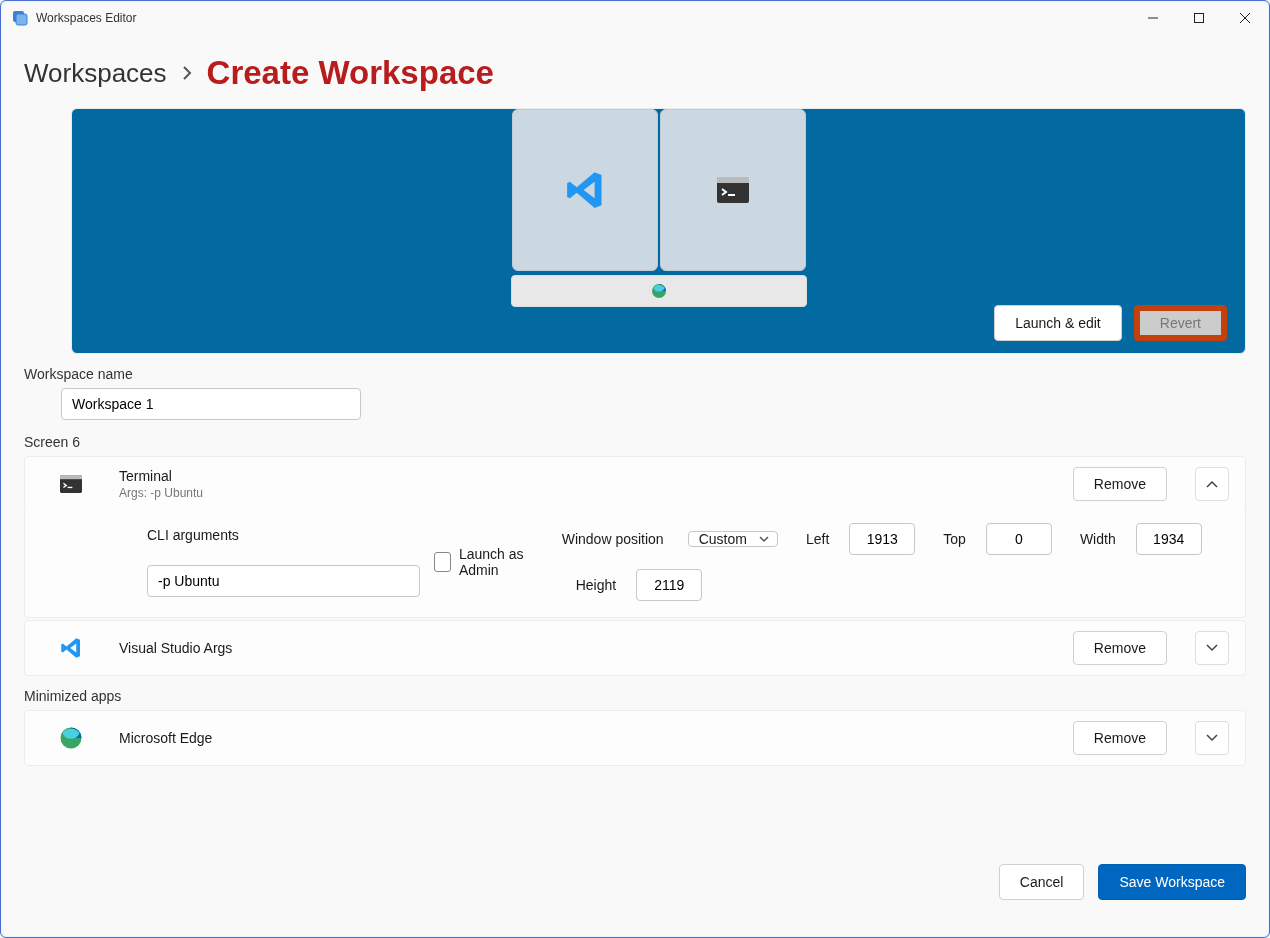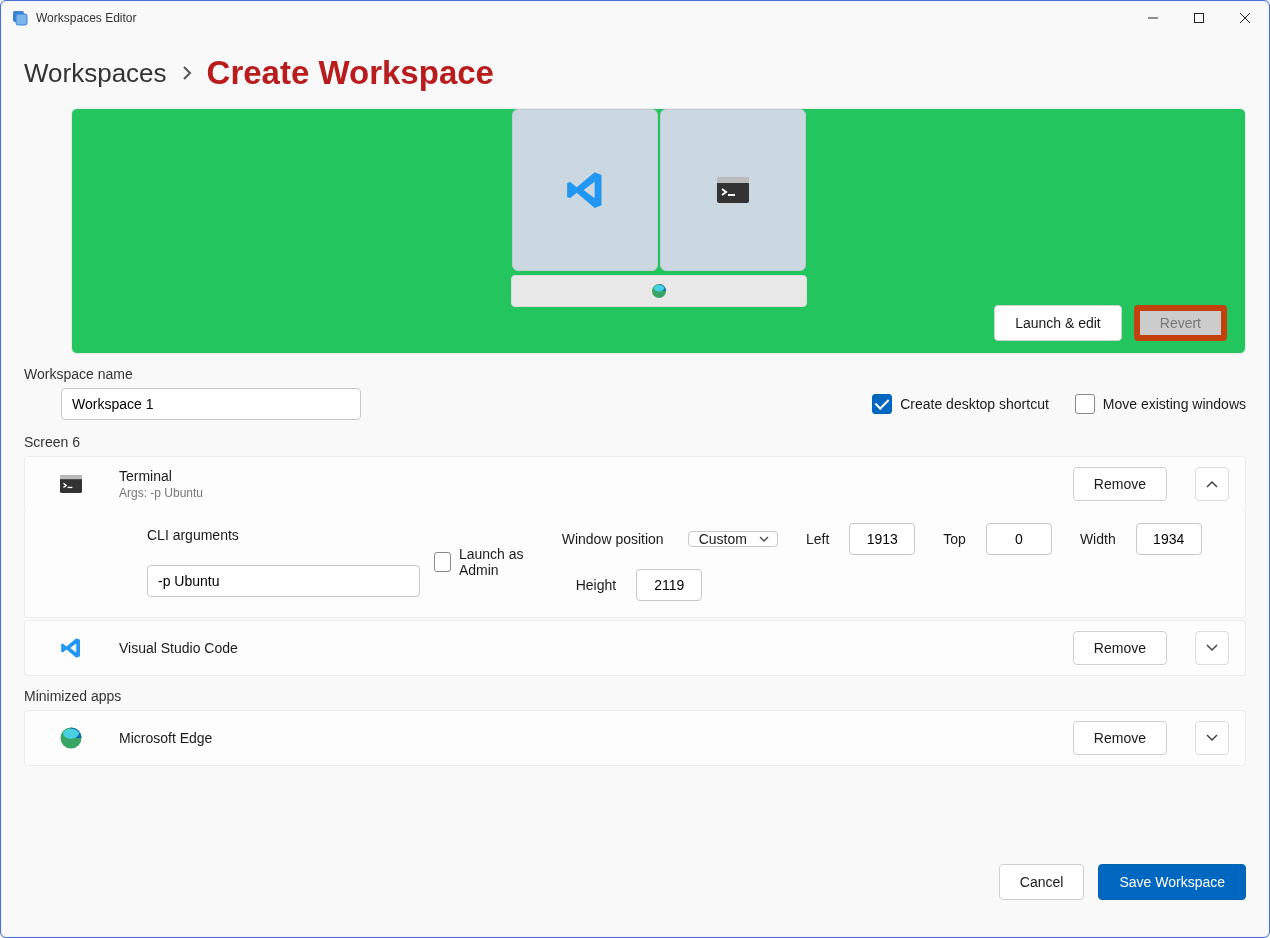--- a/index.html
+++ b/index.html
@@ -53,21 +53,21 @@
 .breadcrumb {
   display: flex;
   align-items: center;
   gap: 14px;
   margin-bottom: 16px;
 }
 .breadcrumb .crumb-link { font-size: 26px; font-weight: 400; color: #333; }
 .breadcrumb .crumb-current { font-size: 33px; font-weight: 600; color: #b91c1c; }
 .breadcrumb .chev { font-size: 18px; color: #666; }
 .preview-card {
-  background: #22c55e;
+  background: #0369a1;
   border: 1px solid #eaeaea;
   border-radius: 6px;
   padding: 0;
   margin-bottom: 12px;
   display: flex;
   flex-direction: column;
   align-items: center;
   position: relative;
   min-height: 246px;
   margin-left: 47px;
@@ -334,30 +334,20 @@
       </div>
       <div class="preview-actions">
         <div class="btn">Launch &amp; edit</div>
         <div class="btn disabled">Revert</div>
       </div>
     </div>
 
     <span class="field-label">Workspace name</span>
     <div class="form-line" style="justify-content: space-between; padding-left: 37px;">
       <input class="text-input" style="width: 300px;" value="Workspace 1">
-      <div style="display:flex; gap:26px; align-items:center;">
-        <label class="chk-wrap">
-          <span class="checkbox checked"></span>
-          <span>Create desktop shortcut</span>
-        </label>
-        <label class="chk-wrap">
-          <span class="checkbox"></span>
-          <span>Move existing windows</span>
-        </label>
-      </div>
     </div>
 
     <div class="section-label">Screen 6</div>
 
     <div class="app-row">
       <div class="app-icon-slot">
         <span>
           <svg width="22" height="18" viewBox="0 0 32 26">
               <rect x="0" y="0" width="32" height="26" rx="2" fill="#333"></rect>
               <rect x="0" y="0" width="32" height="6" fill="#bbb"></rect>
@@ -411,21 +401,21 @@
     </div>
 
     <div class="app-row">
       <div class="app-icon-slot">
         <span>
           <svg width="24" height="24" viewBox="0 0 32 32">
               <path d="M23 3 L28 5 L28 27 L23 29 L10 18 L5 22 L3 21 L3 11 L5 10 L10 14 Z M23 10 L15 16 L23 22 Z" fill="#2196f3"></path>
             </svg>
         </span>
       </div>
-      <div class="app-title">Visual Studio Code</div>
+      <div class="app-title">Visual Studio Args</div>
       <div class="spacer"></div>
       <div class="btn" style="height:34px;">Remove</div>
       <div class="expand-btn">
         <svg width="12" height="8">
             <path d="M1 1 L6 6 L11 1" fill="none" stroke="#444" stroke-width="1.5"></path>
           </svg>
       </div>
     </div>
 
     <div class="section-label" style="margin-top:10px;">Minimized apps</div>

